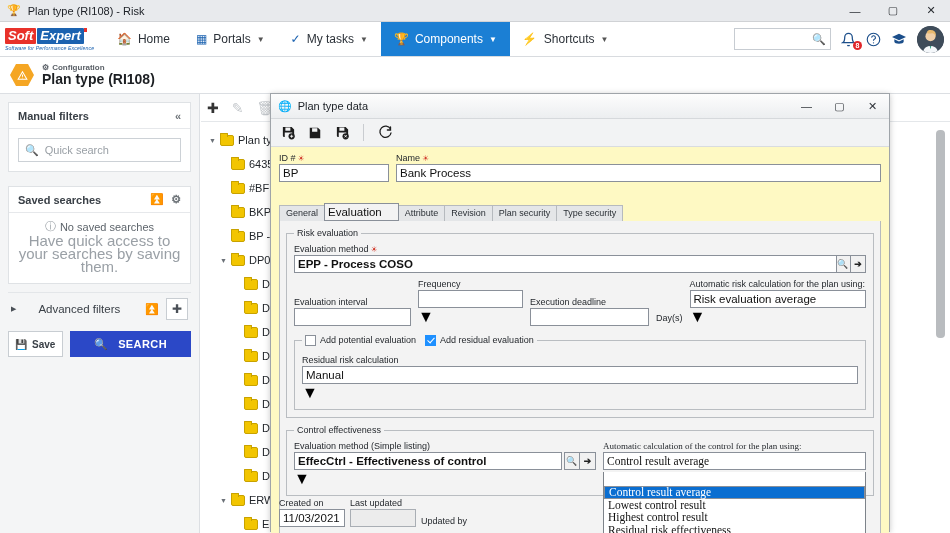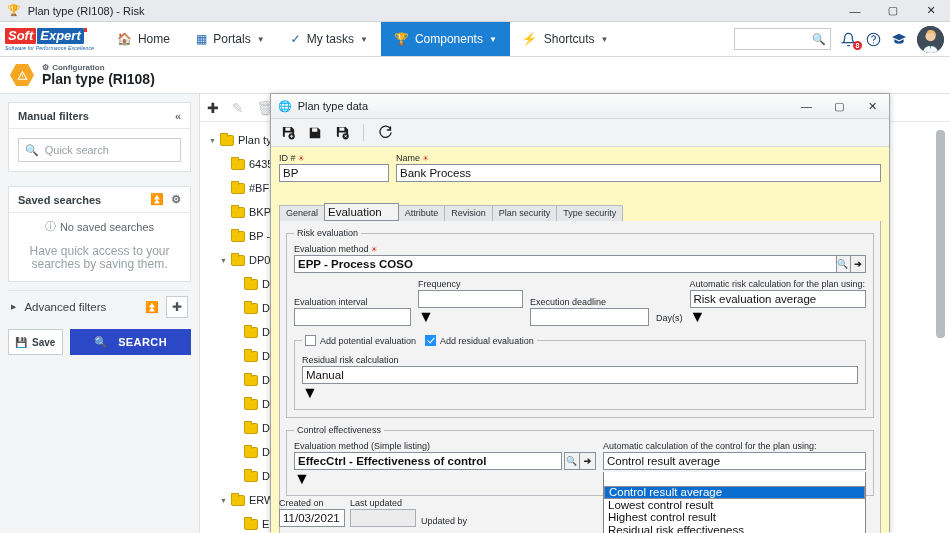--- a/index.html
+++ b/index.html
@@ -109,24 +109,24 @@
     height: 24px; border: 1px solid #ccd1d6; display: flex; align-items: center;
     padding: 0 6px; gap: 6px; background: #fff;
   }
   .qsearch input {
     border: none; outline: none; flex: 1; font-size: 11px; color: #333;
     font-family: inherit; min-width: 0;
   }
   .qsearch input::placeholder { color: #9aa0a6; }
   .sb-empty { text-align: center; padding: 6px 4px 10px; }
   .sb-empty-1 { font-size: 11px; color: #5d646b; display: flex; align-items: center; justify-content: center; gap: 4px; }
-  .sb-empty-2 { font-size: 12px; color: #9aa0a6; line-height: 13px; margin-top: 11px; }
+  .sb-empty-2 { font-size: 15px; color: #9aa0a6; line-height: 13px; margin-top: 0; }
   .adv {
     margin: 0 8px; height: 30px; display: flex; align-items: center;
-    font-size: 11.5px; color: #3a4047; gap: 8px; border-top: 1px solid #e3e6e9;
+    font-size: 11.5px; color: #3a4047; gap: 22px; border-top: 1px solid #e3e6e9;
     padding: 16px 3px;
   }
   .adv .r { margin-left: auto; display: flex; align-items: center; gap: 7px; }
   .adv-btn {
     width: 22px; height: 22px; border: 1px solid #c8cdd2; background: #fff;
     display: flex; align-items: center; justify-content: center; font-size: 12px; color: #4a5057;
   }
   .sb-actions { display: flex; gap: 7px; margin: 6px 8px 0; }
   .btn-save {
     flex: 0 0 55px; height: 26px; border: 1px solid #c8cdd2; background: #fff;
@@ -206,21 +206,21 @@
     font-size: 9px; padding: 2px 6px 2px; border: 1px solid #b6babe; border-bottom: none;
     background: #e4e6e8; color: #2b3036; cursor: pointer; margin-right: -1px; line-height: 11px;
   }
   .tab.sel { background: #f3f3f3; color: #111; font-weight: normal; position: relative; z-index: 2; }
 
   .panel { background: #f3f3f3; border: 1px solid #b6babe; border-top: none; padding: 7px 6px 6px; height: 316px; position: relative; }
 
   fieldset.grp { border: 1px solid #b9bdc1; padding: 6px 7px 7px; margin-bottom: 7px; }
   fieldset.grp > legend { font-size: 9px; color: #1f2328; padding: 0 3px; }
   fieldset.sub { border: 1px solid #b9bdc1; padding: 4px 7px 7px; margin: 0; }
-  fieldset.sub > legend { font-size: 9px; color: #1f2328; padding: 0 3px; display: flex; align-items: center; gap: 4px; }
+  fieldset.sub > legend { font-size: 9px; color: #1f2328; padding: 0 3px; display: flex; gap: 4px; }
 
   .cb { width: 11px; height: 11px; border: 1px solid #8a9099; background: #fff; display: inline-block; }
   .cb.on { background: #1e90ff; border-color: #1e90ff; position: relative; }
   .cb.on:after {
     content: ""; position: absolute; left: 3px; top: 0px; width: 3px; height: 6px;
     border: solid #fff; border-width: 0 1.6px 1.6px 0; transform: rotate(42deg);
   }
 
   .lookup { display: flex; align-items: stretch; font-weight: bold; }
   .lookup .inp { border-right: none; }
@@ -619,21 +619,21 @@
             <div class="lbl">Evaluation method (Simple listing)</div>
             <div class="lookup">
               <div class="sel-wrap" style="flex:1;">
                 <div class="sel">EffecCtrl - Effectiveness of control</div>
                 <span class="arr">▼</span>
               </div>
               <div class="lk-btn" style="border-left:1px solid #8a9099;margin-left:2px;">🔍</div>
               <div class="lk-btn">➔</div>
             </div>
           </div>
-          <div style="flex:1;position:relative;">
+          <div style="flex:1;position:relative;font-family:Liberation Serif, serif;">
             <div class="lbl">Automatic calculation of the control for the plan using:</div>
             <div class="sel-wrap">
               <div class="sel">Control result average</div>
               <span class="arr">▼</span>
             </div>
             <div class="dropdown" style="left:0;right:0;top:31px;">
               <div class="dd-blank"></div>
               <div class="dd-item sel">Control result average</div>
               <div class="dd-item">Lowest control result</div>
               <div class="dd-item">Highest control result</div>

